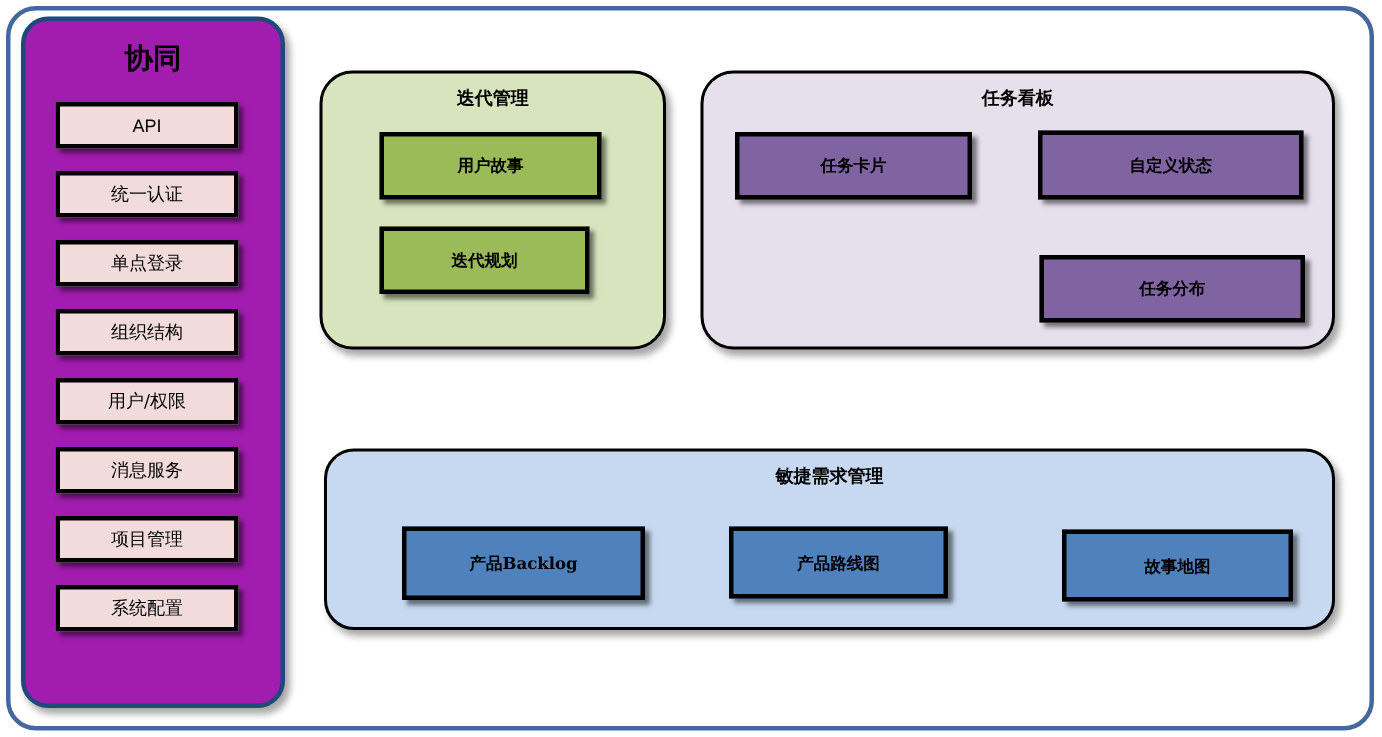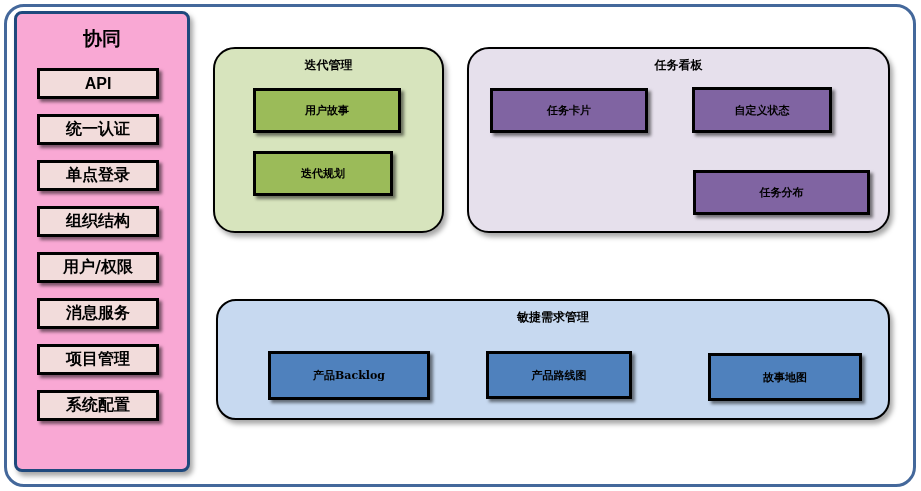--- a/index.html
+++ b/index.html
@@ -8,36 +8,36 @@
     position:relative; width:921px; height:491px; background:#ffffff;
     font-family:"Liberation Sans", sans-serif; overflow:hidden;
   }
   .outer-frame {
     position:absolute; left:4px; top:4px; width:912px; height:483px;
     border:3px solid #44689b; border-radius:20px; background:#ffffff;
   }
   
   .sidebar {
     position:absolute; left:14px; top:11px; width:176px; height:461px;
-    background:#f9a8d4; border:3px solid #1f497d; border-radius:8px;
+    background:#a21caf; border:3px solid #1f497d; border-radius:18px;
     box-shadow:3px 4px 5px rgba(0,0,0,0.35);
   }
   .sidebar-title {
     position:absolute; top:12px; left:0; width:100%; text-align:center;
     font-size:19px; font-weight:bold; color:#000;
   }
   .side-box {
     position:absolute; left:20px; width:122px; height:31px;
     background:#f2dcdb; border:3px solid #000;
     box-shadow:3px 3px 3px rgba(0,0,0,0.5);
     display:flex; align-items:center; justify-content:center;
   }
   .side-box-label {
     font-family:"DejaVu Serif","Liberation Serif",serif;
-    font-weight:bold; font-size:16px; color:#000; white-space:nowrap;
+    font-weight:normal; font-size:12px; color:#000; white-space:nowrap;
   }
   
   .panel {
     position:absolute; border:2px solid #000; border-radius:22px;
     box-shadow:3px 4px 5px rgba(0,0,0,0.35);
   }
   .panel-title {
     position:absolute; top:8px; left:0; width:100%; text-align:center;
     font-size:12px; font-weight:bold; color:#000;
   }
@@ -54,21 +54,21 @@
     font-weight:bold; font-size:11px; color:#000; white-space:nowrap;
   }
   .green-box  { background:#9bbb59; }
   .purple-box { background:#8064a2; }
   .blue-box   { background:#4f81bd; }
   
   .box-user-story         { left:38px;  top:39px;  width:148px; height:45px; }
   .box-iteration-planning { left:38px;  top:102px; width:140px; height:45px;align-items:center; }
   
   .box-task-card          { left:21px;  top:39px;  width:158px; height:45px; }
-  .box-custom-status      { left:223px; top:38px;  width:140px; height:46px;text-align:right; }
+  .box-custom-status      { left:223px; top:38px;  width:177px; height:46px;text-align:right; }
   .box-burndown-chart     { left:21px;  top:117px; width:158px; height:46px; }
   .box-task-distribution  { left:224px; top:121px; width:177px; height:45px; }
   
   .box-product-backlog    { left:50px;  top:50px;  width:162px; height:49px; }
   .box-product-roadmap    { left:268px; top:50px;  width:146px; height:48px; }
   .box-story-map          { left:490px; top:52px;  width:154px; height:48px; }
 </style>
 </head>
 <body>
 

